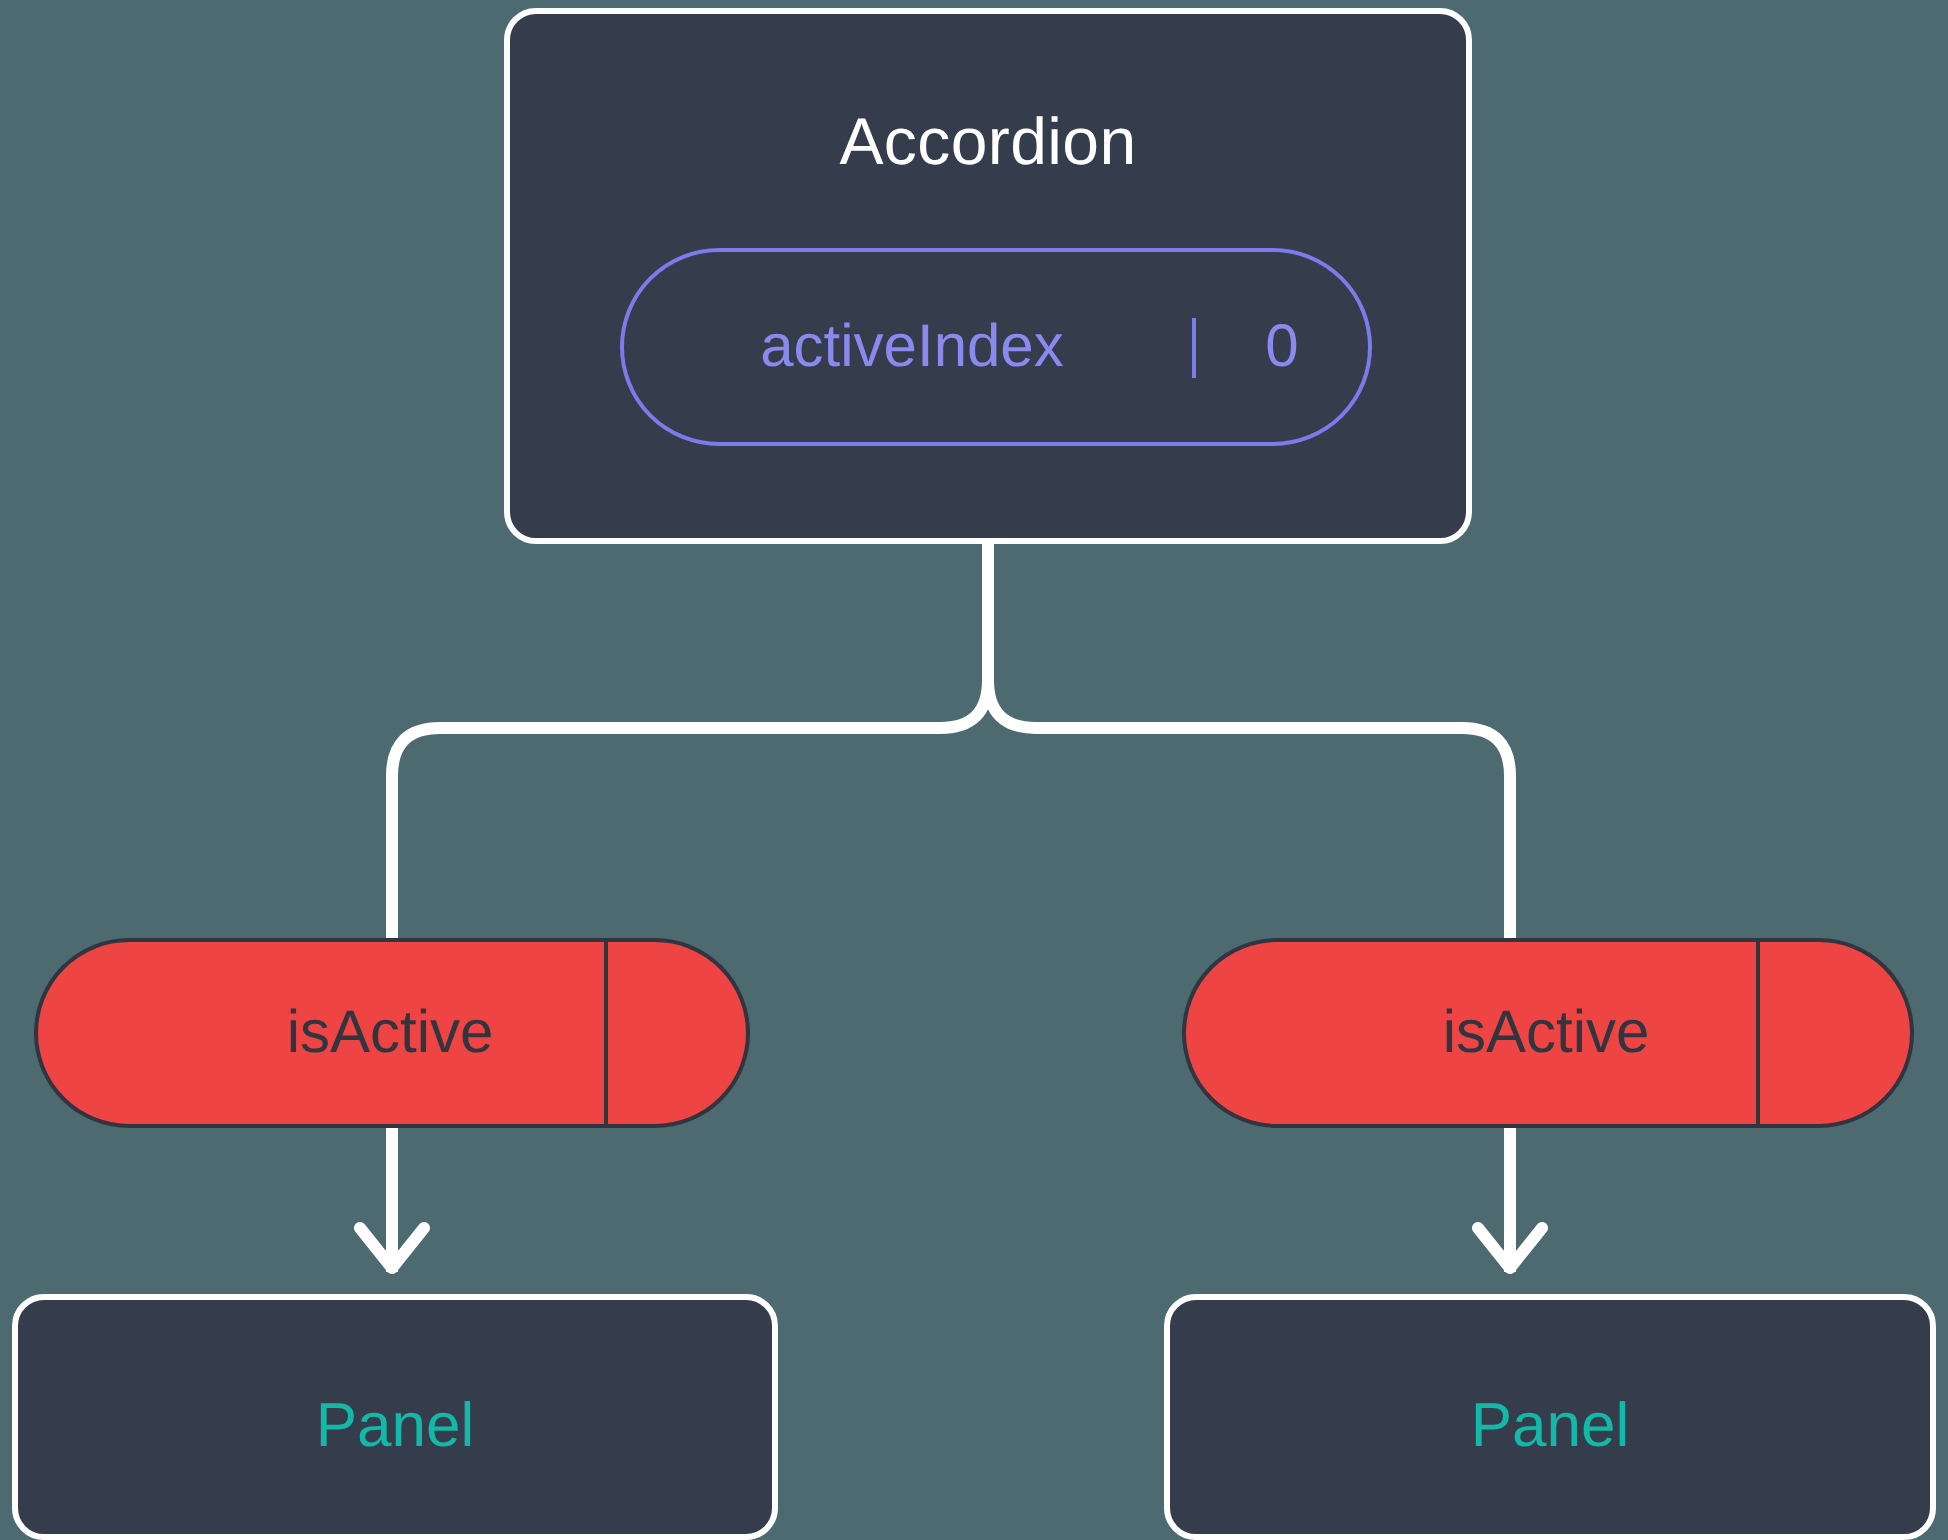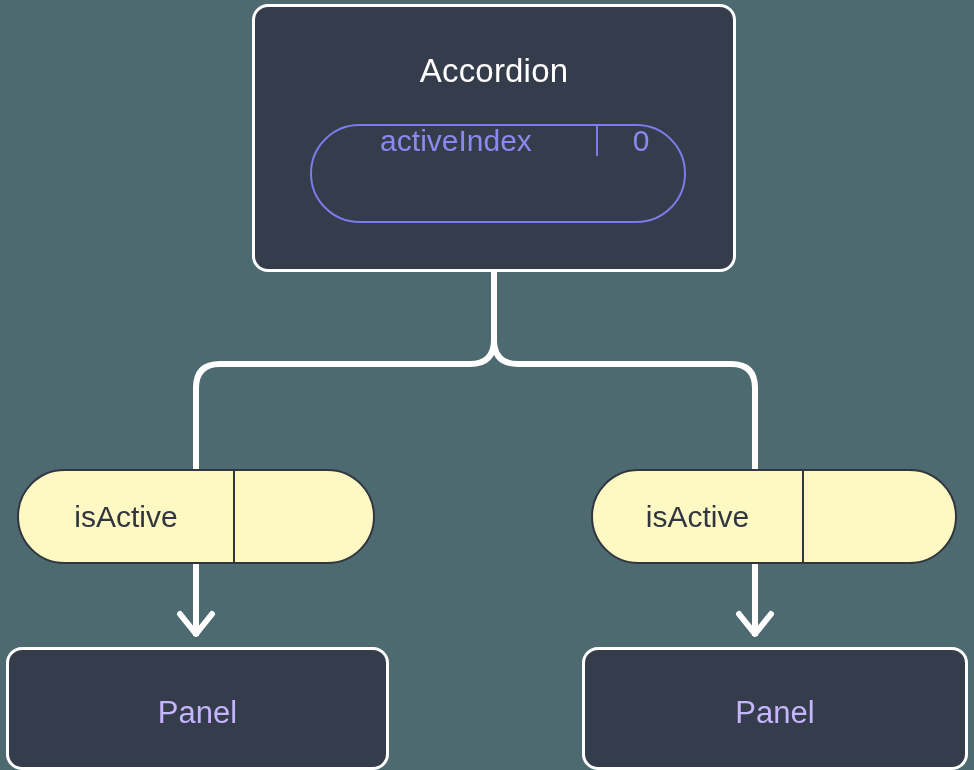--- a/index.html
+++ b/index.html
@@ -53,21 +53,21 @@
     font-weight: 500;
     letter-spacing: 0.2px;
     line-height: 1;
   }
 
   
   .capsule-outline {
     position: absolute;
     box-sizing: border-box;
     display: flex;
-    align-items: flex-start;
+    align-items: center;
     border: 2px solid #7b7bea;
     border-radius: 999px;
     background: transparent;
   }
   #activeindex-capsule {
     left: 55px;
     top: 117px;
     width: 376px;
     height: 99px;
   }
@@ -89,24 +89,25 @@
   #activeindex-capsule .cell-val {
     flex: 1;
   }
 
   
   .capsule-filled {
     position: absolute;
     box-sizing: border-box;
     display: flex;
     align-items: stretch;
-    background: #fef9c3;
+    background: #ef4444;
     border: 2px solid #30353f;
     border-radius: 999px;
     overflow: hidden;
+    justify-content: center;
   }
   .capsule-filled .cell {
     display: flex;
     align-items: center;
     justify-content: center;
     color: #30353f;
     font-size: 30px;
     font-weight: 400;
     line-height: 1;
     white-space: nowrap;
@@ -147,21 +148,21 @@
     top: 647px;
     width: 386px;
     height: 123px;
   }
   .panel-label {
     position: absolute;
     left: 0;
     top: 47px;
     width: 100%;
     text-align: center;
-    color: #c4b5fd;
+    color: #14b8a6;
     font-size: 31px;
     font-weight: 500;
     line-height: 1;
   }
 </style>
 </head>
 <body>
 
 <div id="stage">
 

